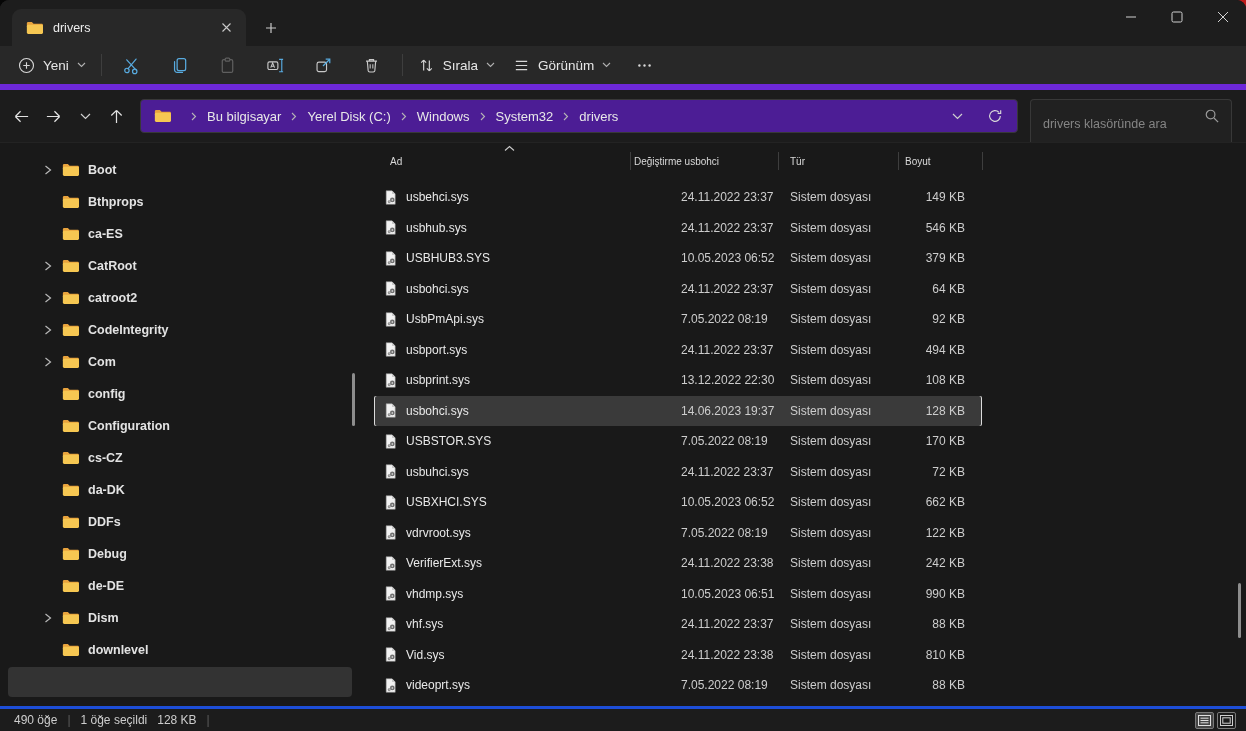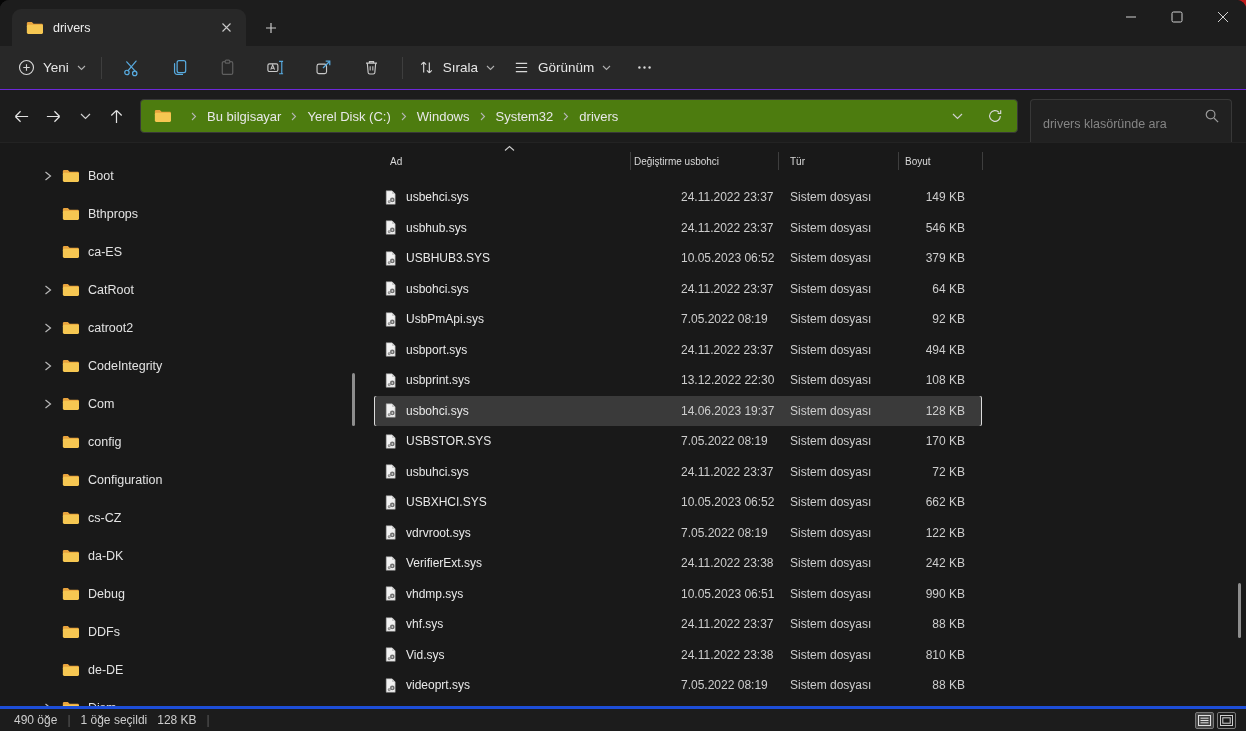--- a/index.html
+++ b/index.html
@@ -13,52 +13,52 @@
        border-radius:9px 9px 0 0;display:flex;align-items:center;padding:0 8px 0 14px;box-sizing:border-box;}
   .tab-folder{display:flex;margin-right:10px;}
   .tab-label{flex:1;font-size:12.5px;color:#ececec;}
   .tab-close{width:24px;height:24px;display:flex;align-items:center;justify-content:center;border-radius:4px;background:none;border:none;padding:0;cursor:default;}
   .newtab{position:absolute;left:258px;top:16px;width:26px;height:24px;display:flex;align-items:center;justify-content:center;background:none;border:none;padding:0;}
   .win-controls{position:absolute;right:0;top:0;height:33px;display:flex;}
   .win-btn{width:46px;height:33px;display:flex;align-items:center;justify-content:center;background:none;border:none;padding:0;}
 
   
   .toolbar{position:absolute;top:46px;left:0;right:0;height:44px;background:#282828;
-           border-bottom:1px solid #6d28d9;box-sizing:border-box;display:flex;align-items:center;}
+           border-bottom:6px solid #6d28d9;box-sizing:border-box;display:flex;align-items:center;}
   .tb-btn{display:flex;align-items:center;gap:8px;height:36px;padding:0 9px;border-radius:5px;
           background:none;border:none;color:#e6e6e6;font-size:13.5px;font-family:inherit;}
   .tb-new{margin-left:9px;}
   .tb-icon{width:40px;height:36px;margin:0 4px;display:flex;align-items:center;justify-content:center;
            background:none;border:none;border-radius:5px;padding:0;}
   .tb-divider{width:1px;height:22px;background:#3e3e3e;margin:0 6px;}
   .ic{display:flex;align-items:center;}
 
   
   .navbar{position:absolute;top:90px;left:0;right:0;height:52px;background:#1c1c1c;}
   .nav-btn{position:absolute;top:10px;width:32px;height:32px;display:flex;align-items:center;justify-content:center;
            background:none;border:none;border-radius:5px;padding:0;}
   .breadcrumb-box{position:absolute;left:140px;top:9px;width:878px;height:34px;box-sizing:border-box;
-           border:1px solid #383838;border-radius:4px;background:#4d7c0f;display:flex;align-items:center;}
+           border:1px solid #383838;border-radius:4px;background:#4c1d95;display:flex;align-items:center;}
   .bc-folder{display:flex;margin:0 10px 0 13px;}
   .crumb{font-size:13px;color:#e8e8e8;white-space:nowrap;}
   .bc-sep{display:flex;margin:0 10px;}
   .bc-right{position:absolute;right:10px;top:0;height:32px;display:flex;align-items:center;gap:14px;}
   .bc-iconbtn{background:none;border:none;padding:0;display:flex;align-items:center;justify-content:center;width:24px;height:24px;}
   .search-box{position:absolute;left:1030px;top:9px;width:202px;height:49px;box-sizing:border-box;
            border:1px solid #383838;border-bottom-color:#4a4a4a;border-radius:4px;background:#212121;}
   .search-box input{position:absolute;inset:0;background:none;border:none;outline:none;color:#dddddd;
            font-family:inherit;font-size:12.5px;padding:0 34px 0 12px;}
   .search-box input::placeholder{color:#858585;}
   .search-ic{position:absolute;right:11px;top:8px;}
 
   
   .main{position:absolute;top:142px;left:0;right:0;bottom:25px;background:#191919;border-top:1px solid #232323;box-sizing:border-box;}
 
   .sidebar{position:absolute;left:0;top:0;bottom:0;width:360px;overflow:hidden;padding-top:10px;box-sizing:border-box;}
-  .side-item{height:30px;margin:8px 8px 0 8px;display:flex;align-items:center;border-radius:4px;}
+  .side-item{height:30px;margin:2px 8px 0 8px;display:flex;align-items:center;border-radius:4px;font-weight:bold;}
   .side-item.selected{background:#333333;}
   .side-chev{width:16px;margin-left:32px;display:flex;align-items:center;justify-content:center;color:#b9b9b9;}
   .side-folder{display:flex;margin-left:6px;}
   .side-label{margin-left:9px;font-size:12.5px;color:#e3e3e3;}
   .side-scroll{position:absolute;left:352px;top:230px;width:3px;height:53px;background:#8d8d8d;border-radius:2px;}
 
   .content{position:absolute;left:374px;top:0;right:0;bottom:0;}
   .list-header{position:relative;height:36px;width:608px;display:grid;grid-template-columns:256px 148px 120px 84px;
                align-items:center;font-size:10px;color:#d9d9d9;}
   .hcell{white-space:nowrap;}
@@ -453,31 +453,31 @@
           <span class="side-label">da-DK</span>
         </div>
         <div class="side-item">
           <span class="side-chev"></span>
           <span class="side-folder">
             <svg width="17" height="14" viewBox="0 0 20 16">
               <path d="M1 2.5C1 1.7 1.7 1 2.5 1h4.4l2 2h9.6c.8 0 1.5.7 1.5 1.5V6H1z" fill="#e8a33d"></path>
               <rect x="1" y="4.2" width="19" height="10.8" rx="1.6" fill="#f6c752"></rect>
             </svg>
           </span>
+          <span class="side-label">DDFs</span>
+        </div>
+        <div class="side-item">
+          <span class="side-chev"></span>
+          <span class="side-folder">
+            <svg width="17" height="14" viewBox="0 0 20 16">
+              <path d="M1 2.5C1 1.7 1.7 1 2.5 1h4.4l2 2h9.6c.8 0 1.5.7 1.5 1.5V6H1z" fill="#e8a33d"></path>
+              <rect x="1" y="4.2" width="19" height="10.8" rx="1.6" fill="#f6c752"></rect>
+            </svg>
+          </span>
           <span class="side-label">Debug</span>
-        </div>
-        <div class="side-item">
-          <span class="side-chev"></span>
-          <span class="side-folder">
-            <svg width="17" height="14" viewBox="0 0 20 16">
-              <path d="M1 2.5C1 1.7 1.7 1 2.5 1h4.4l2 2h9.6c.8 0 1.5.7 1.5 1.5V6H1z" fill="#e8a33d"></path>
-              <rect x="1" y="4.2" width="19" height="10.8" rx="1.6" fill="#f6c752"></rect>
-            </svg>
-          </span>
-          <span class="side-label">DDFs</span>
         </div>
         <div class="side-item">
           <span class="side-chev"></span>
           <span class="side-folder">
             <svg width="17" height="14" viewBox="0 0 20 16">
               <path d="M1 2.5C1 1.7 1.7 1 2.5 1h4.4l2 2h9.6c.8 0 1.5.7 1.5 1.5V6H1z" fill="#e8a33d"></path>
               <rect x="1" y="4.2" width="19" height="10.8" rx="1.6" fill="#f6c752"></rect>
             </svg>
           </span>
           <span class="side-label">de-DE</span>

